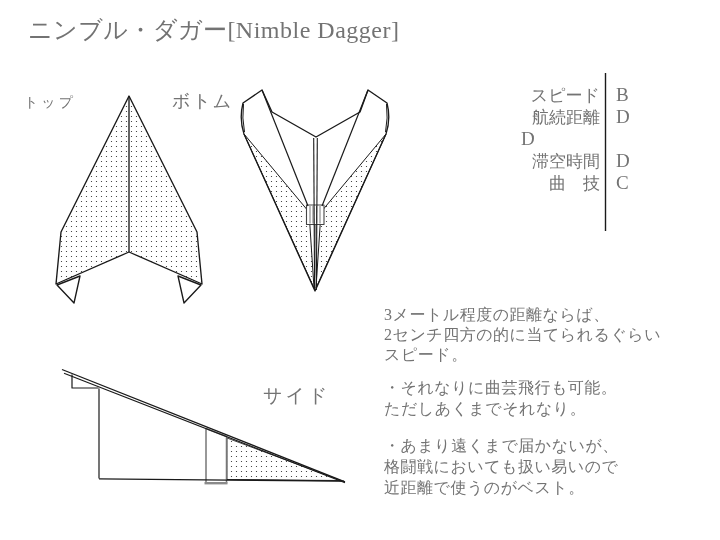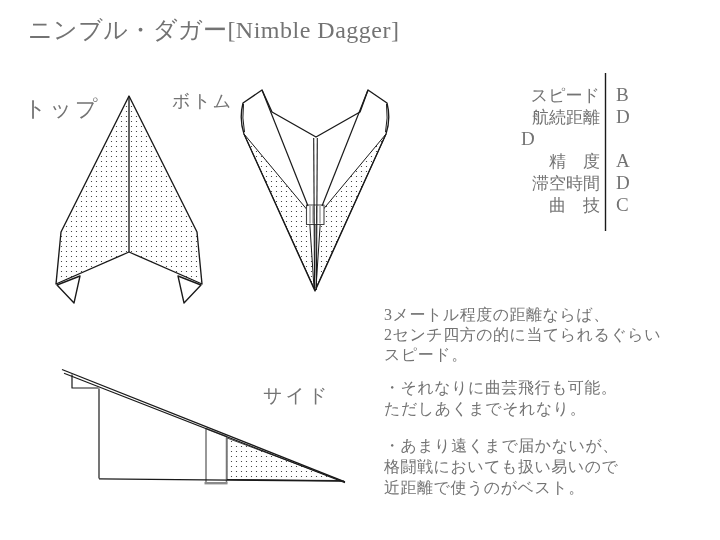--- a/index.html
+++ b/index.html
@@ -5,21 +5,21 @@
   html,body{margin:0;padding:0;background:#e9e9e9;}
   .page{
     position:relative;width:720px;height:540px;background:#ffffff;
     font-family:Liberation Serif, serif;color:#737373;overflow:hidden;
   }
   .abs{position:absolute;}
   .title{
     left:28px;top:14px;font-size:24px;letter-spacing:0.5px;white-space:nowrap;
   }
   .view-label{white-space:nowrap;}
-  .label-top{left:24px;top:94px;font-size:22px;letter-spacing:3px;}
+  .label-top{left:24px;top:94px;font-size:14px;letter-spacing:3px;}
   .label-bottom{left:172px;top:89px;font-size:18px;letter-spacing:2px;}
   .label-side{left:263px;top:383px;font-size:19px;letter-spacing:3px;}
   .stats{left:505px;top:84px;}
   .stat-row{display:flex;align-items:center;height:22px;}
   .stat-label{
     width:95px;text-align:right;font-size:17px;white-space:nowrap;
   }
   .stat-grade{
     padding-left:16px;font-size:19px;width:30px;text-align:left;
   }
@@ -96,24 +96,20 @@
       <span class="stat-grade">B</span>
     </div>
     <div class="stat-row">
       <span class="stat-label">航続距離</span>
       <span class="stat-grade">D</span>
     </div>
     <div class="stat-row">
       <span class="stat-grade">D</span>
     </div>
     <div class="stat-row">
-      <span class="stat-label">精　度</span>
-      <span class="stat-grade">A</span>
-    </div>
-    <div class="stat-row">
       <span class="stat-label">滞空時間</span>
       <span class="stat-grade">D</span>
     </div>
     <div class="stat-row">
       <span class="stat-label">曲　技</span>
       <span class="stat-grade">C</span>
     </div>
   </div>
 
 

